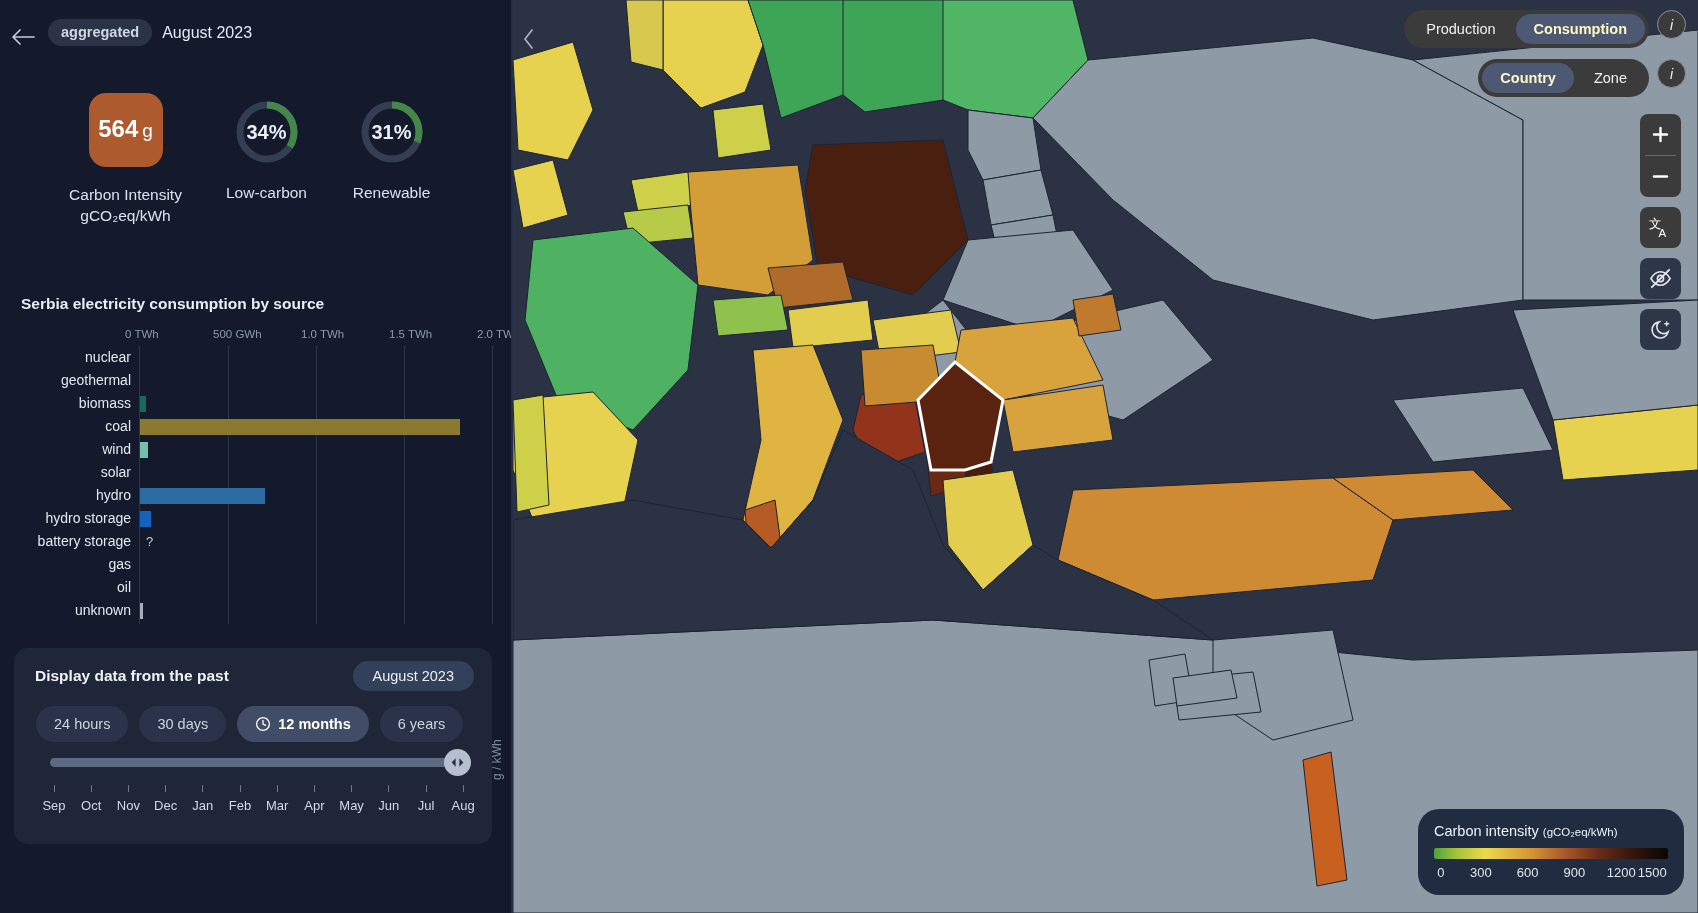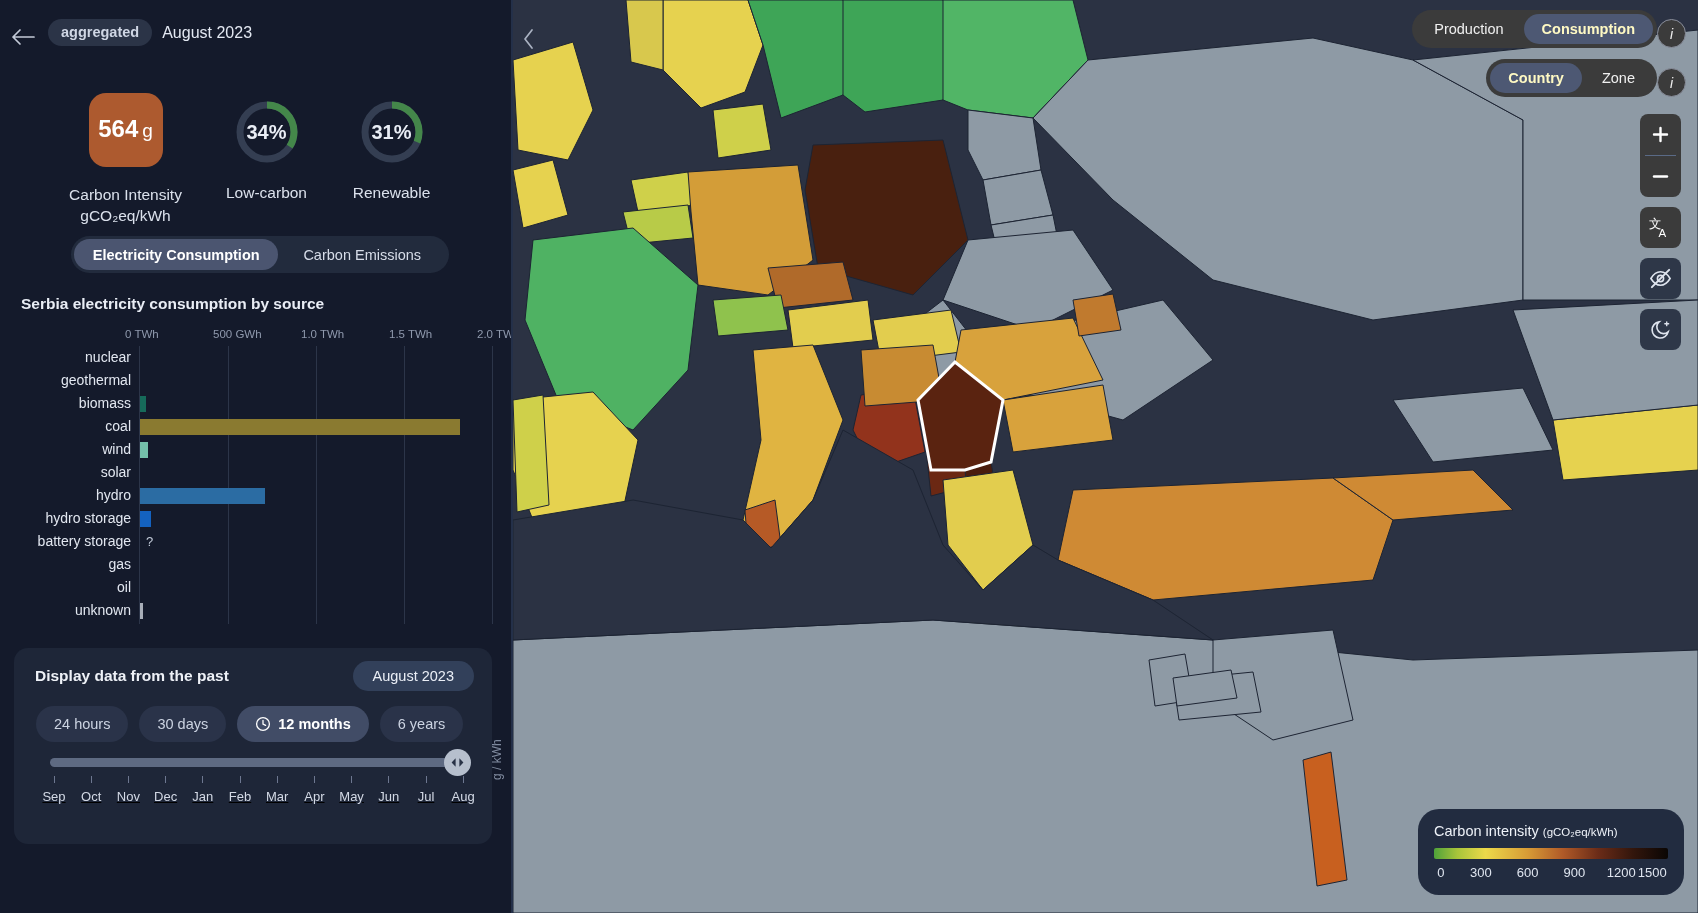--- a/index.html
+++ b/index.html
@@ -153,21 +153,21 @@
   #slider-knob {
     position: absolute; left: 430px; top: 101px;
     width: 27px; height: 27px; border-radius: 50%;
     background: #b6bfcd; display: flex; align-items: center;
     justify-content: center; gap: 1px; cursor: pointer;
   }
   #month-axis {
     position: absolute; left: 22px; top: 128px; width: 450px; height: 50px;
   }
   .month-tick {
-    position: absolute; top: 0; width: 40px; margin-left: -20px; text-align: center; text-decoration: underline;
+    position: absolute; top: 9px; width: 40px; margin-left: -20px; text-align: center;
   }
   .month-tick .tk { display: block; width: 1px; height: 7px; background: #6d7790; margin: 0 auto 4px; }
   .month-tick .nm { font-size: 13px; color: #d3d9e5; }
 
   #vaxis-unit {
     position: absolute; left: 490px; top: 780px;
     font-size: 12px; color: #7f8a9e;
     transform: rotate(-90deg); transform-origin: left top;
     white-space: nowrap;
   }
@@ -180,21 +180,21 @@
   
   #map { position: absolute; left: 513px; top: 0; width: 1185px; height: 913px; overflow: hidden; }
   #map svg { display: block; }
 
   
   #map-toggles {
     position: absolute; right: 12px; top: 10px;
     display: flex; flex-direction: column; align-items: flex-end; gap: 11px;
     z-index: 20;
   }
-  .seg-wrap { display: flex; align-items: flex-end; }
+  .seg-wrap { display: flex; align-items: flex-start; gap: 8px; }
   .segmented {
     background: #3b3b3b; border-radius: 19px; padding: 4px;
     display: flex; align-items: center; gap: 2px;
   }
   .seg-opt {
     height: 30px; padding: 0 18px; border-radius: 16px;
     display: flex; align-items: center; justify-content: center;
     font-size: 14.5px; color: #f0f0f0; cursor: pointer; white-space: nowrap;
   }
   .seg-opt.active { background: #4d5873; font-weight: 700; color: #fef9c3; }
@@ -443,24 +443,20 @@
           <svg width="66" height="66" viewBox="0 0 66 66">
             <circle cx="33" cy="33" r="27" fill="none" stroke="#343e52" stroke-width="7"></circle>
             <circle cx="33" cy="33" r="27" fill="none" stroke="#44874a" stroke-width="7" stroke-dasharray="52.6 117" stroke-linecap="butt"></circle>
           </svg>
           <div class="pct">31%</div>
         </div>
         <div class="gauge-caption">Renewable</div>
       </div>
     </div>
 
-    <div id="mode-toggle">
-      <div class="mode-btn" id="mode-elec">Electricity Consumption</div>
-      <div class="mode-btn" id="mode-carbon">Carbon Emissions</div>
-    </div>
 
     <div id="chart-title">Serbia electricity consumption by source</div>
 
     <div id="chart">
       <div id="x-axis-labels">
           <span class="ax-label" style="left: 125px;">0 TWh</span>
           <span class="ax-label" style="left: 213px;">500 GWh</span>
           <span class="ax-label" style="left: 301px;">1.0 TWh</span>
           <span class="ax-label" style="left: 389px;">1.5 TWh</span>
           <span class="ax-label" style="left: 477px;">2.0 TWh</span>

